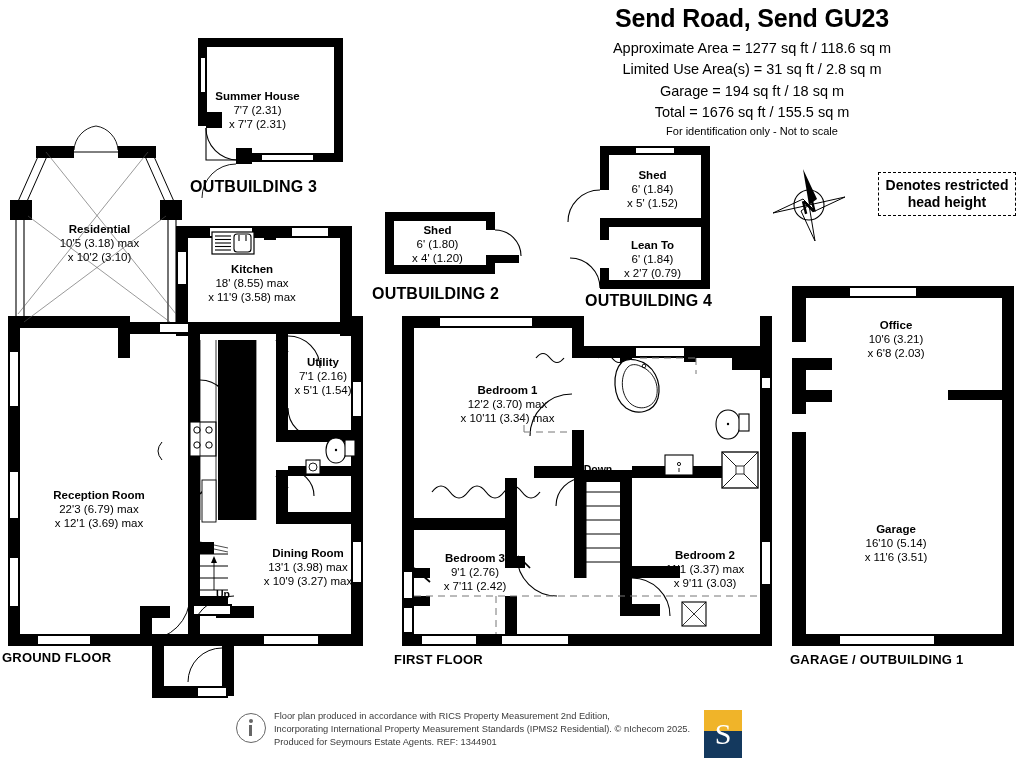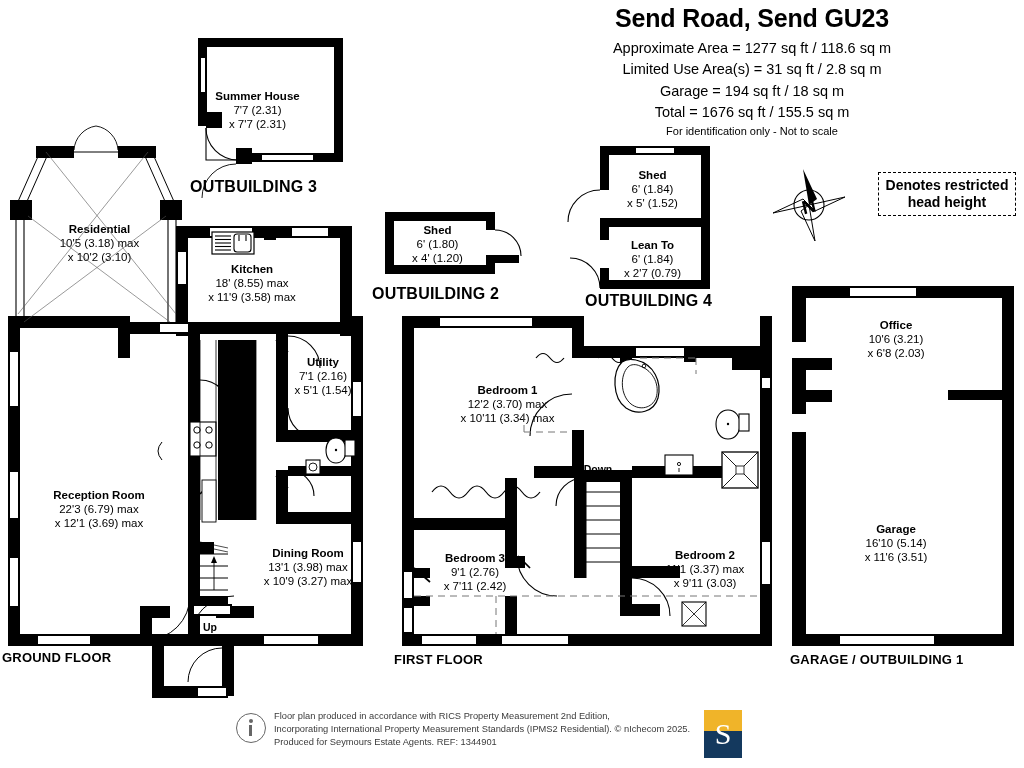--- a/index.html
+++ b/index.html
@@ -196,21 +196,21 @@
     <div class="lbl" style="left:28px;top:488px;width:142px;">
       <div class="nm">Reception Room</div>
       <div class="dm">22'3 (6.79) max</div>
       <div class="dm">x 12'1 (3.69) max</div>
     </div>
     <div class="lbl" style="left:238px;top:546px;width:140px;">
       <div class="nm">Dining Room</div>
       <div class="dm">13'1 (3.98) max</div>
       <div class="dm">x 10'9 (3.27) max</div>
     </div>
-    <div style="position:absolute;left:190px;top:588px;width:40px;text-align:center;font-size:10.5px;font-weight:bold;margin-top:33px;">Up</div>
+    <div style="position:absolute;left:190px;top:588px;width:40px;text-align:right;font-size:10.5px;font-weight:bold;">Up</div>
     <div class="flbl" style="left:2px;top:650px;">GROUND FLOOR</div>
   </div>
 
   <div>
     <div class="w" style="left:402px;top:316px;width:12px;height:330px;"></div>
     <div class="w" style="left:402px;top:316px;width:182px;height:12px;"></div>
     <div class="win" style="left:438px;top:316px;width:96px;height:12px;"></div>
     <div class="w" style="left:402px;top:634px;width:370px;height:12px;"></div>
     <div class="w" style="left:572px;top:316px;width:12px;height:42px;"></div>
     <div class="w" style="left:572px;top:346px;width:60px;height:12px;"></div>

